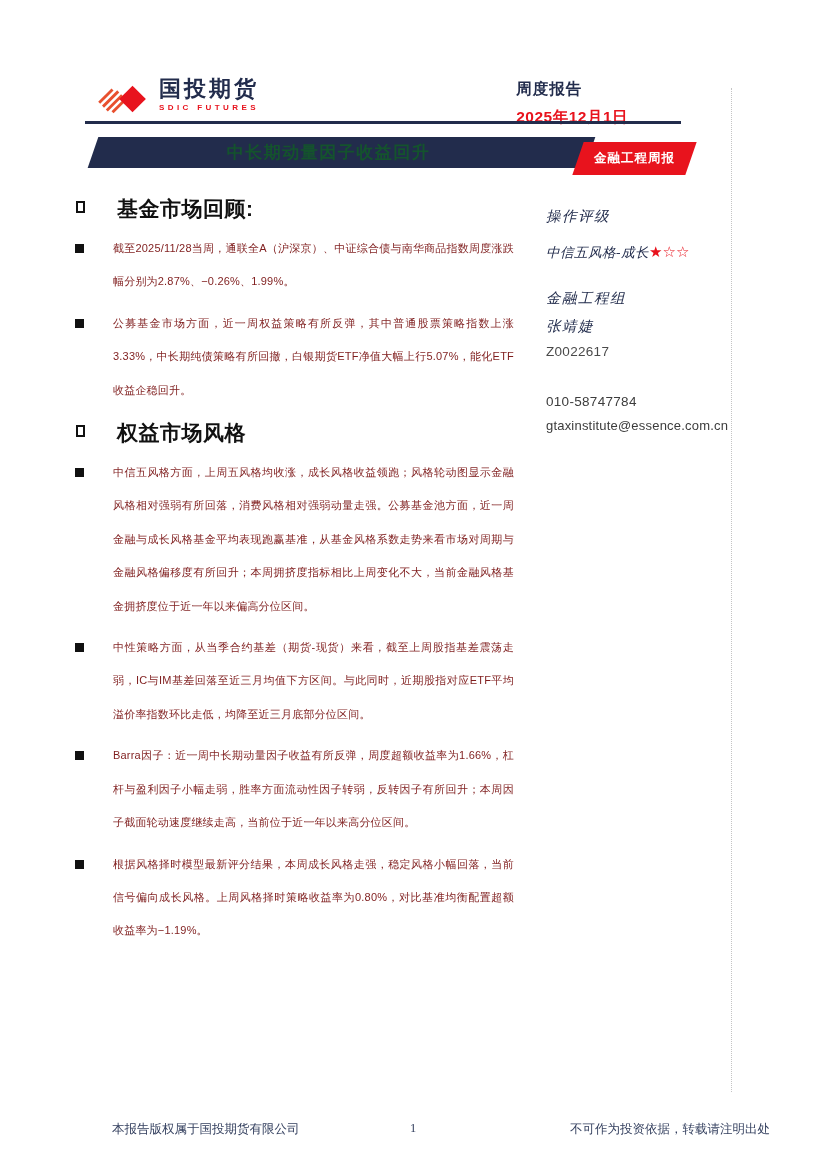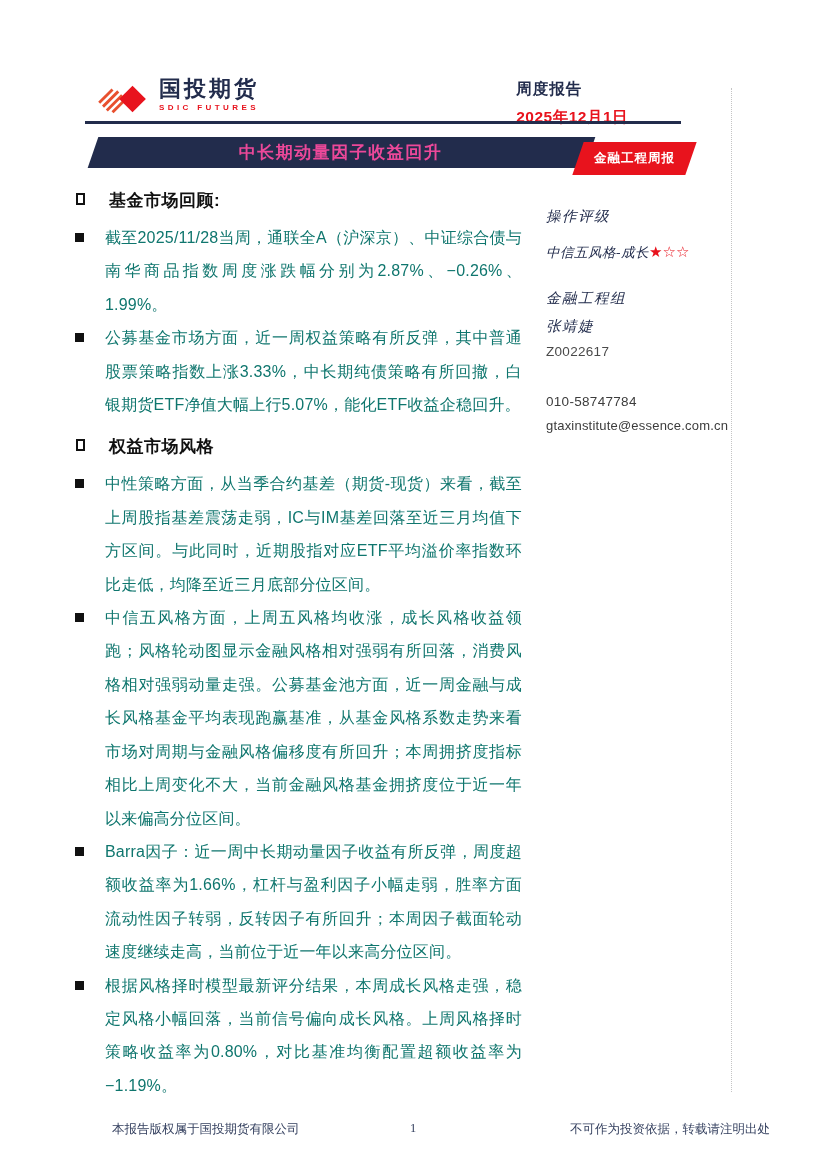--- a/index.html
+++ b/index.html
@@ -14,37 +14,37 @@
   .logo-name { font-size:22px; font-weight:bold; color:#222C4C; letter-spacing:3px; line-height:24px; }
   .logo-sub  { font-size:8px; font-weight:bold; color:#E8131D; letter-spacing:3.4px; margin-top:2px; }
 
   .header-meta { position:absolute; top:79px; right:146px; text-align:left; }
   .report-type { font-size:15.5px; font-weight:bold; color:#222C4C; letter-spacing:1px; margin-right:12px; }
   .report-date { font-size:15.5px; font-weight:bold; color:#E8131D; letter-spacing:0.5px; margin-top:7px; }
 
   .header-rule { position:absolute; left:85px; top:121px; width:596px; height:3px; background:#222C4C; }
 
   .banner-navy { position:absolute; left:93px; top:137px; width:497px; height:31px; background:#222C4C; transform:skewX(-19deg); }
-  .banner-title{ position:absolute; left:88px; top:137px; width:505px; height:31px; line-height:31px; text-align:center;
-                 color:#ec4899; font-size:17px; font-weight:bold; letter-spacing:1.5px; }
+  .banner-title{ position:absolute; left:76px; top:137px; width:505px; height:31px; line-height:31px; text-align:center;
+                 color:#14532d; font-size:17px; font-weight:bold; letter-spacing:1.5px; }
   .banner-red  { position:absolute; left:578px; top:142px; width:113px; height:33px; background:#E8131D; transform:skewX(-19deg);
                  display:flex; align-items:center; justify-content:center; }
   .banner-tag  { transform:skewX(19deg); color:#ffffff; font-size:12.5px; font-weight:bold; letter-spacing:1px; }
 
   .divider-dotted { position:absolute; left:731px; top:88px; height:1004px; width:0; border-left:1px dotted #c4c4c4; }
 
   
   .main { position:absolute; left:75px; top:186px; width:447px; }
   .sec-head { position:relative; padding-left:30px; margin:0 0 9px 0; }
   .sec-head.gap { margin-top:15px; }
   .sq-hollow { position:absolute; left:1px; top:3px; width:9px; height:12px; border:2px solid #111; box-sizing:border-box; border-width:2px; background:#fff; }
-  .sec-head h2 { margin:4px; font-size:17px; font-weight:bold; color:#111; letter-spacing:0.5px; line-height:22px; }
+  .sec-head h2 { margin:12px; font-size:21px; font-weight:bold; color:#111; letter-spacing:0.5px; line-height:22px; }
   .bullet { position:relative; padding-left:30px; }
   .sq-solid { position:absolute; left:0; top:12px; width:9px; height:9px; background:#111; }
-  .bullet p { margin:0; font-size:16px; line-height:33.4px; color:#0f766e; text-align:justify; letter-spacing:0.2px; }
+  .bullet p { margin:8px; font-size:11px; line-height:33.4px; color:#7f1d1d; text-align:justify; letter-spacing:0.2px; }
 
   
   .sidebar { position:absolute; left:546px; top:207px; width:180px; }
   .kai { font-family:"Liberation Serif","DejaVu Serif",serif; font-style:italic; font-weight:normal; color:#222C4C; }
   .rating-label { font-size:14.5px; letter-spacing:1.5px; }
   .rating-line  { margin-top:17px; font-size:13.5px; letter-spacing:0.5px; white-space:nowrap; }
   .star-filled, .star-empty { font-style:normal; color:#E8131D; font-size:15px; letter-spacing:0; }
   .team    { margin-top:27px; font-size:14.5px; letter-spacing:1.5px; }
   .analyst { margin-top:9px;  font-size:14.5px; letter-spacing:1.5px; }
   .analyst-id { margin-top:8px; font-size:13.5px; color:#4a4a4a; letter-spacing:0.3px; }
@@ -108,25 +108,25 @@
       <span class="sq-solid"></span>
       <p>公募基金市场方面，近一周权益策略有所反弹，其中普通股票策略指数上涨3.33%，中长期纯债策略有所回撤，白银期货ETF净值大幅上行5.07%，能化ETF收益企稳回升。</p>
     </div>
 
     <div class="sec-head gap">
       <span class="sq-hollow"></span>
       <h2>权益市场风格</h2>
     </div>
     <div class="bullet">
       <span class="sq-solid"></span>
-      <p>中性策略方面，从当季合约基差（期货-现货）来看，截至上周股指基差震荡走弱，IC与IM基差回落至近三月均值下方区间。与此同时，近期股指对应ETF平均溢价率指数环比走低，均降至近三月底部分位区间。</p>
+      <p>中信五风格方面，上周五风格均收涨，成长风格收益领跑；风格轮动图显示金融风格相对强弱有所回落，消费风格相对强弱动量走强。公募基金池方面，近一周金融与成长风格基金平均表现跑赢基准，从基金风格系数走势来看市场对周期与金融风格偏移度有所回升；本周拥挤度指标相比上周变化不大，当前金融风格基金拥挤度位于近一年以来偏高分位区间。</p>
     </div>
     <div class="bullet">
       <span class="sq-solid"></span>
-      <p>中信五风格方面，上周五风格均收涨，成长风格收益领跑；风格轮动图显示金融风格相对强弱有所回落，消费风格相对强弱动量走强。公募基金池方面，近一周金融与成长风格基金平均表现跑赢基准，从基金风格系数走势来看市场对周期与金融风格偏移度有所回升；本周拥挤度指标相比上周变化不大，当前金融风格基金拥挤度位于近一年以来偏高分位区间。</p>
+      <p>中性策略方面，从当季合约基差（期货-现货）来看，截至上周股指基差震荡走弱，IC与IM基差回落至近三月均值下方区间。与此同时，近期股指对应ETF平均溢价率指数环比走低，均降至近三月底部分位区间。</p>
     </div>
     <div class="bullet">
       <span class="sq-solid"></span>
       <p>Barra因子：近一周中长期动量因子收益有所反弹，周度超额收益率为1.66%，杠杆与盈利因子小幅走弱，胜率方面流动性因子转弱，反转因子有所回升；本周因子截面轮动速度继续走高，当前位于近一年以来高分位区间。</p>
     </div>
     <div class="bullet">
       <span class="sq-solid"></span>
       <p>根据风格择时模型最新评分结果，本周成长风格走强，稳定风格小幅回落，当前信号偏向成长风格。上周风格择时策略收益率为0.80%，对比基准均衡配置超额收益率为−1.19%。</p>
     </div>
 

